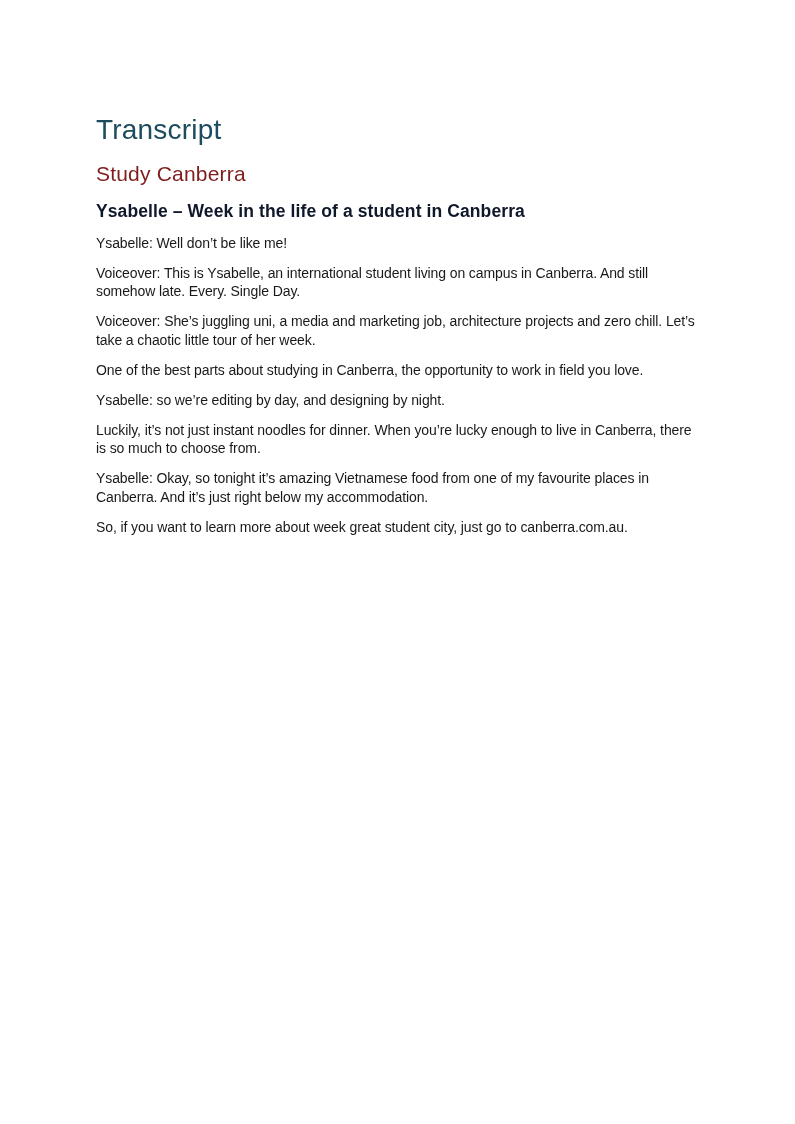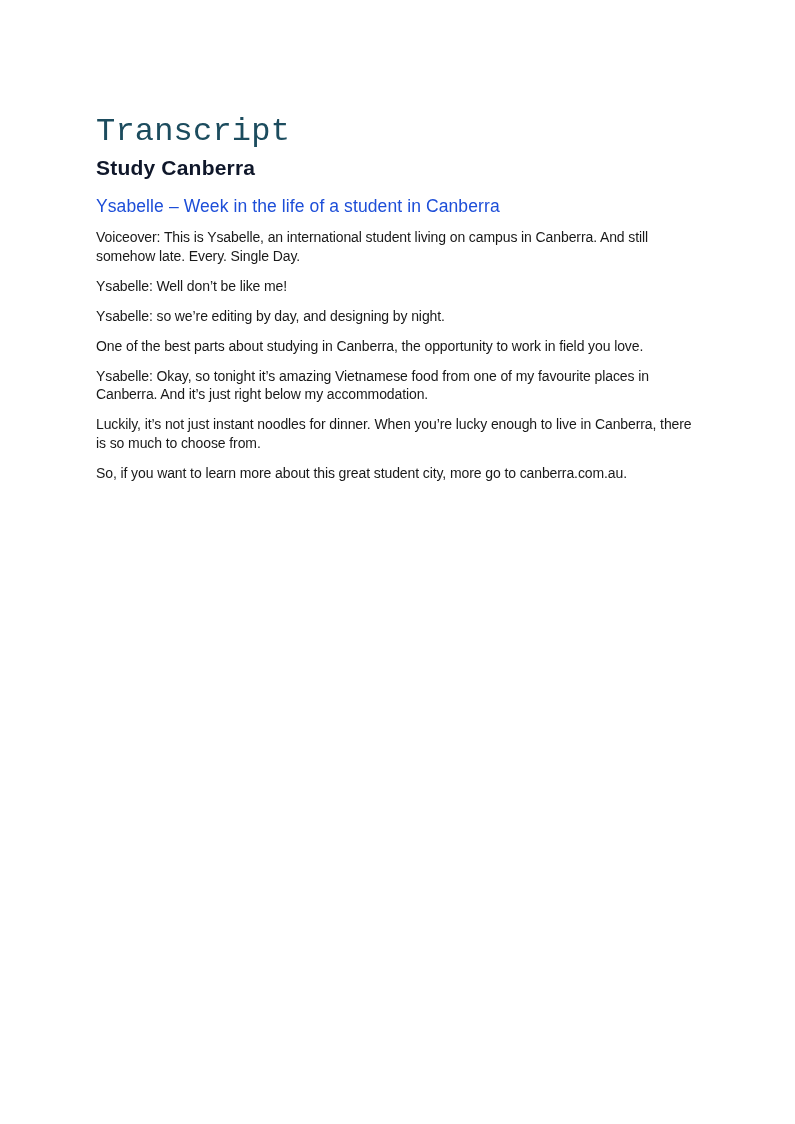--- a/index.html
+++ b/index.html
@@ -10,40 +10,39 @@
   }
   .page {
     width: 795px;
     height: 1124px;
     background: #ffffff;
     box-sizing: border-box;
     padding: 113px 90px 0 96px;
     overflow: hidden;
   }
   .doc-title {
-    font-size: 32px;
+    font-size: 28px;
     font-weight: 500;
     color: #1c4c5e;
-    margin: 0 0 4px 0;
+    margin: 0 0 14px 0;
     line-height: 1.2;
     letter-spacing: 0.2px;
-    font-family: Liberation Mono, monospace;
   }
   .doc-subtitle {
     font-size: 21px;
-    font-weight: 700;
-    color: #0f172a;
+    font-weight: 400;
+    color: #7f1d1d;
     margin: 0 0 15px 0;
     line-height: 1.2;
     letter-spacing: 0.2px;
   }
   .section-heading {
     font-size: 17.5px;
-    font-weight: 400;
-    color: #1d4ed8;
+    font-weight: 700;
+    color: #0f172a;
     margin: 0 0 11px 0;
     line-height: 1.25;
     letter-spacing: 0.1px;
   }
   .transcript p {
     font-size: 14px;
     line-height: 18.5px;
     color: #191919;
     margin: 0 0 11.5px 0;
     max-width: 606px;
@@ -52,21 +51,22 @@
 </style>
 </head>
 <body>
 
 <div class="page">
   <h1 class="doc-title">Transcript</h1>
   <h2 class="doc-subtitle">Study Canberra</h2>
   <h3 class="section-heading">Ysabelle – Week in the life of a student in Canberra</h3>
 
   <div class="transcript">
+    <p>Ysabelle: Well don’t be like me!</p>
     <p>Voiceover: This is Ysabelle, an international student living on campus in Canberra. And still somehow late. Every. Single Day.</p>
-    <p>Ysabelle: Well don’t be like me!</p>
+    <p>Voiceover: She’s juggling uni, a media and marketing job, architecture projects and zero chill. Let’s take a chaotic little tour of her week.</p>
+    <p>One of the best parts about studying in Canberra, the opportunity to work in field you love.</p>
     <p>Ysabelle: so we’re editing by day, and designing by night.</p>
-    <p>One of the best parts about studying in Canberra, the opportunity to work in field you love.</p>
+    <p>Luckily, it’s not just instant noodles for dinner. When you’re lucky enough to live in Canberra, there is so much to choose from.</p>
     <p>Ysabelle: Okay, so tonight it’s amazing Vietnamese food from one of my favourite places in Canberra. And it’s just right below my accommodation.</p>
-    <p>Luckily, it’s not just instant noodles for dinner. When you’re lucky enough to live in Canberra, there is so much to choose from.</p>
-    <p>So, if you want to learn more about this great student city, more go to canberra.com.au.</p>
+    <p>So, if you want to learn more about week great student city, just go to canberra.com.au.</p>
   </div>
 </div>
 
 </body></html>

